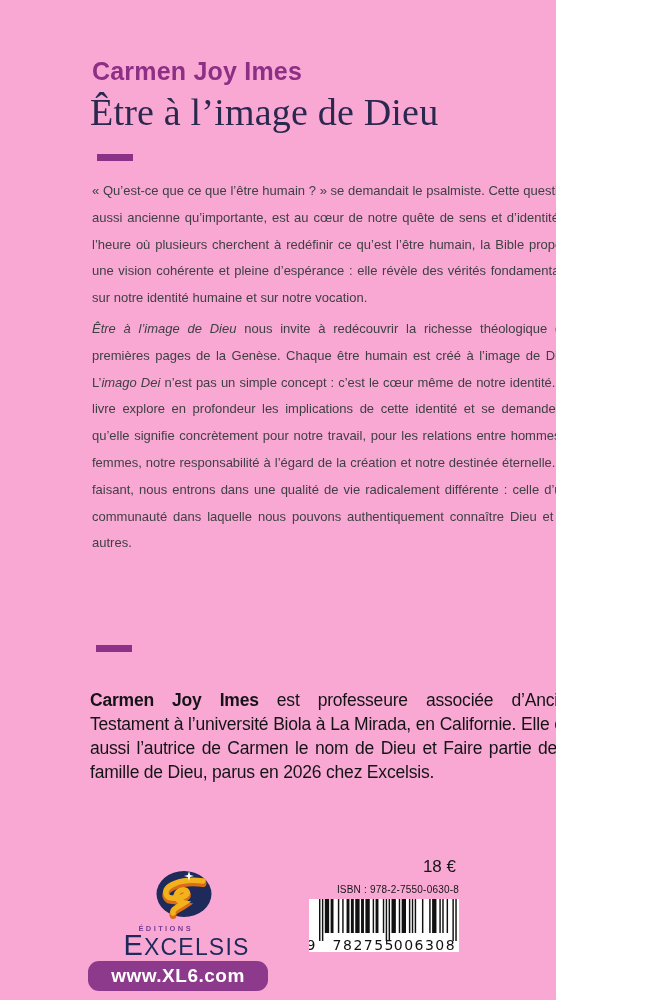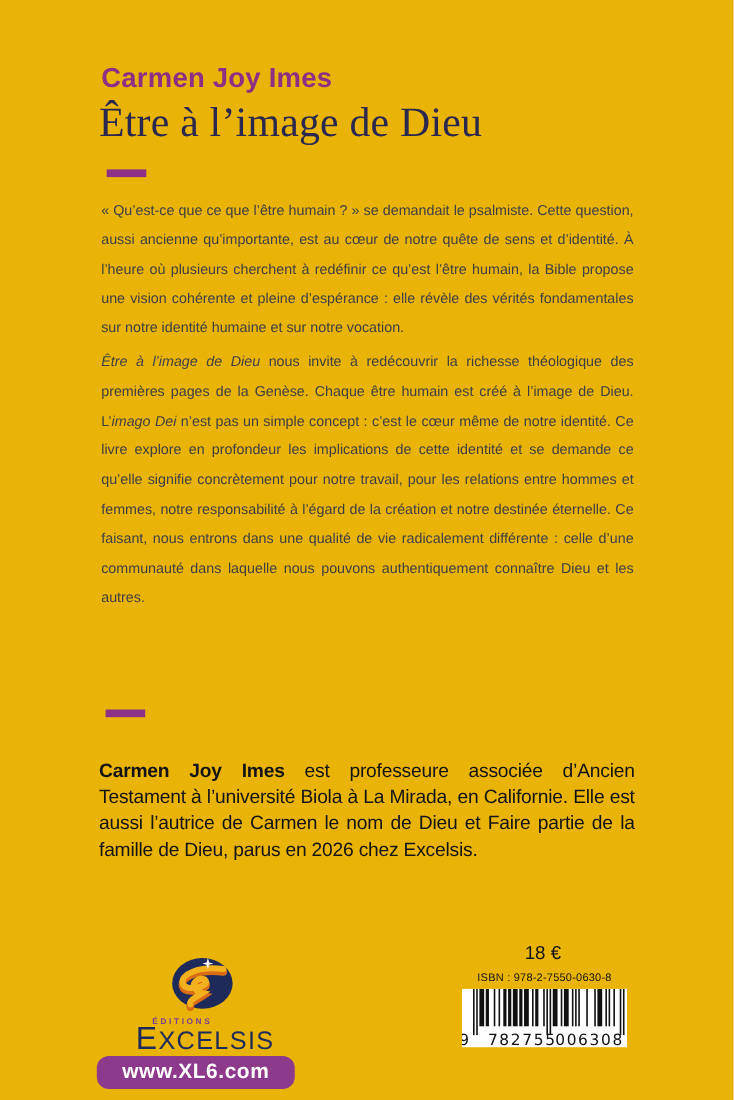--- a/index.html
+++ b/index.html
@@ -1,19 +1,19 @@
 <!DOCTYPE html>
 <html lang="fr"><head>
 <meta charset="utf-8">
 <style>
   html,body{margin:0;padding:0;background:#ffffff;}
   .page{
     position:relative;
-    width:667px;height:1000px;
-    background:#eab308;
+    width:556px;height:1000px;
+    background:#f9a8d4;
     font-family:"Liberation Sans",sans-serif;
     color:#3f4044;
     overflow:hidden;
   }
   
   .author{
     position:absolute;left:92px;top:57px;
     font-size:25px;font-weight:700;letter-spacing:.2px;
     color:#8d2f84;
   }
@@ -60,21 +60,21 @@
   }
   .excelsis::first-letter{font-size:29px;}
   .website-bar{
     margin-top:2px;width:180px;height:30px;background:#8e3a8c;
     display:flex;align-items:center;justify-content:center;border-radius:11px;
   }
   .website-bar span{
     color:#ffffff;font-size:19px;font-weight:700;letter-spacing:.5px;
   }
   
-  .commerce{position:absolute;top:857px;right:97px;text-align:center;}
+  .commerce{position:absolute;top:857px;right:97px;text-align:right;}
   .price{font-size:17px;font-weight:500;color:#151517;padding-right:3px;}
   .isbn{font-size:10px;color:#151517;margin-top:7px;letter-spacing:.2px;}
   .barcode-wrap{margin-top:4px;background:#ffffff;}
   .barcode-wrap svg{display:block;}
 </style>
 </head>
 <body>
 
 <div class="page">
 

